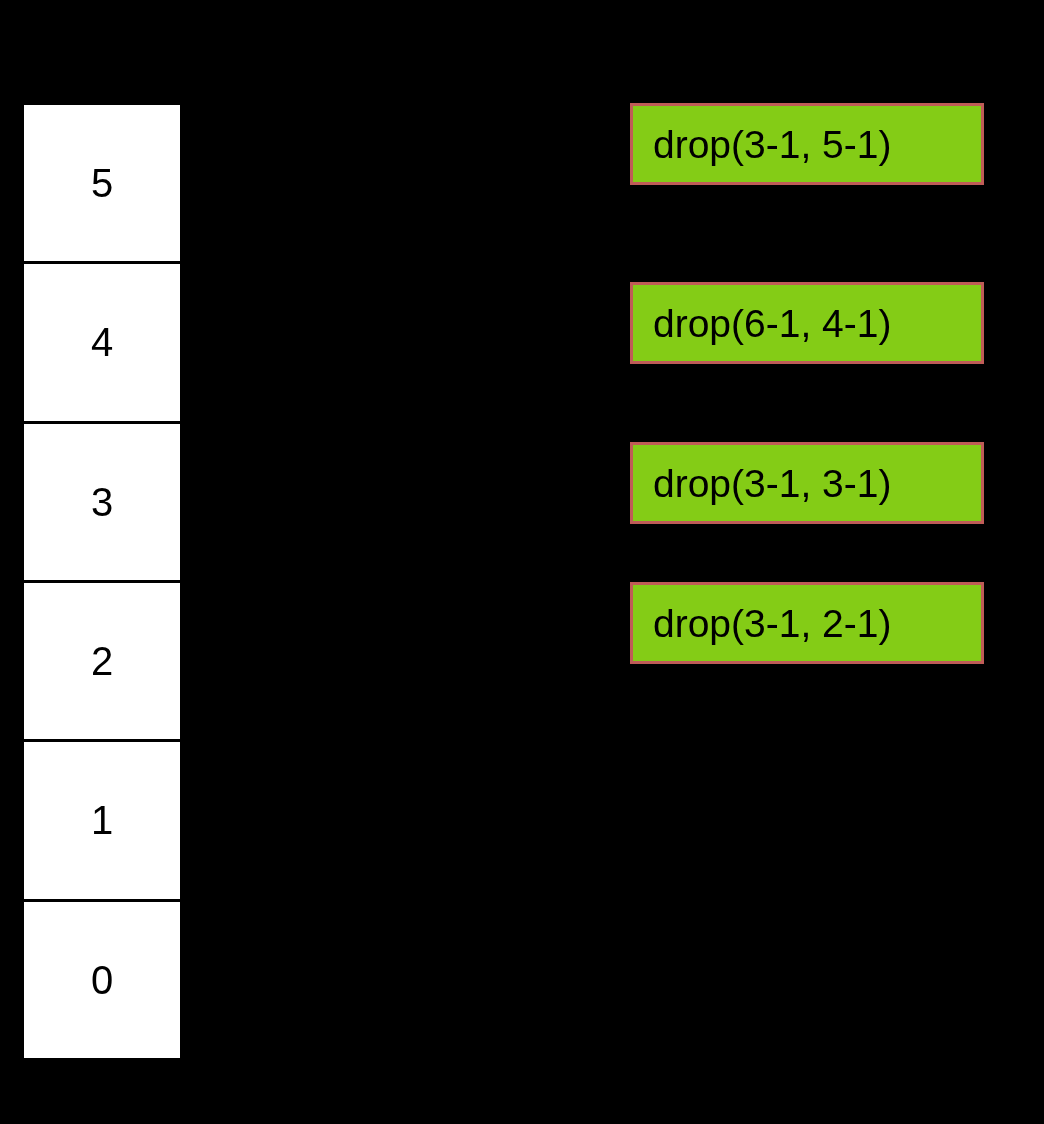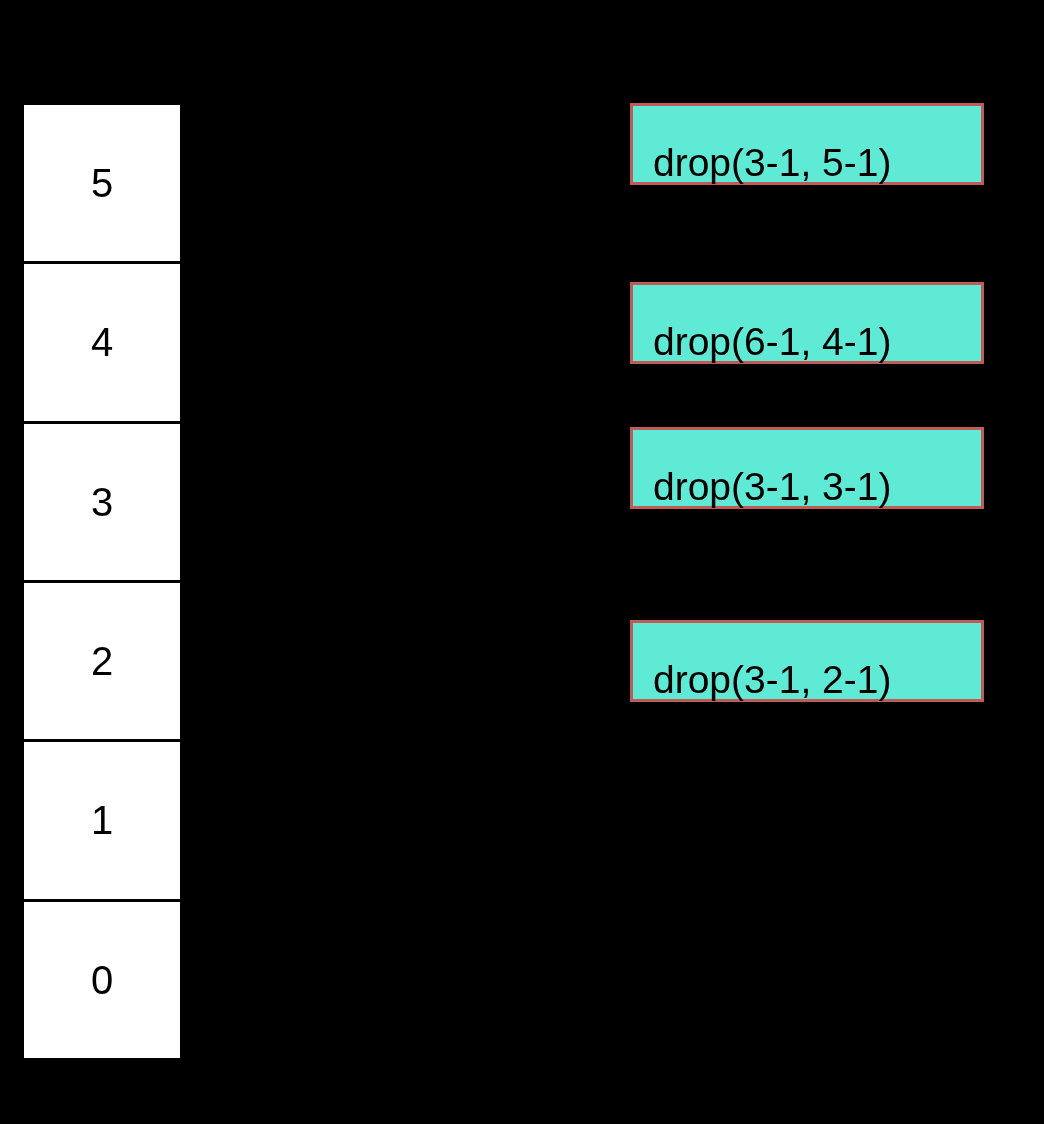--- a/index.html
+++ b/index.html
@@ -66,37 +66,37 @@
     left: 630px;
     top: 103px;
     width: 354px;
   }
   .call-box {
     position: absolute;
     left: 0;
     width: 354px;
     height: 82px;
     box-sizing: border-box;
-    background: #5eead4;
+    background: #84cc16;
     border: 3px solid #bf5c57;
     display: flex;
-    align-items: flex-end;
+    align-items: center;
   }
   .call-label {
     padding-left: 20px;
     font-size: 39px;
     line-height: 1;
     color: #000000;
     white-space: nowrap;
     font-family: "Liberation Sans", sans-serif;
   }
   .call-0 { top: 0px; }
   .call-1 { top: 179px; }
-  .call-2 { top: 324px; }
-  .call-3 { top: 479px; margin-top: 38px; }
+  .call-2 { top: 339px; }
+  .call-3 { top: 479px; }
 </style>
 </head>
 <body>
 
 <div id="canvas">
 
   <div id="stack">
     <div class="stack-cell">
       <span class="stack-cell-label">5</span>
     </div>

